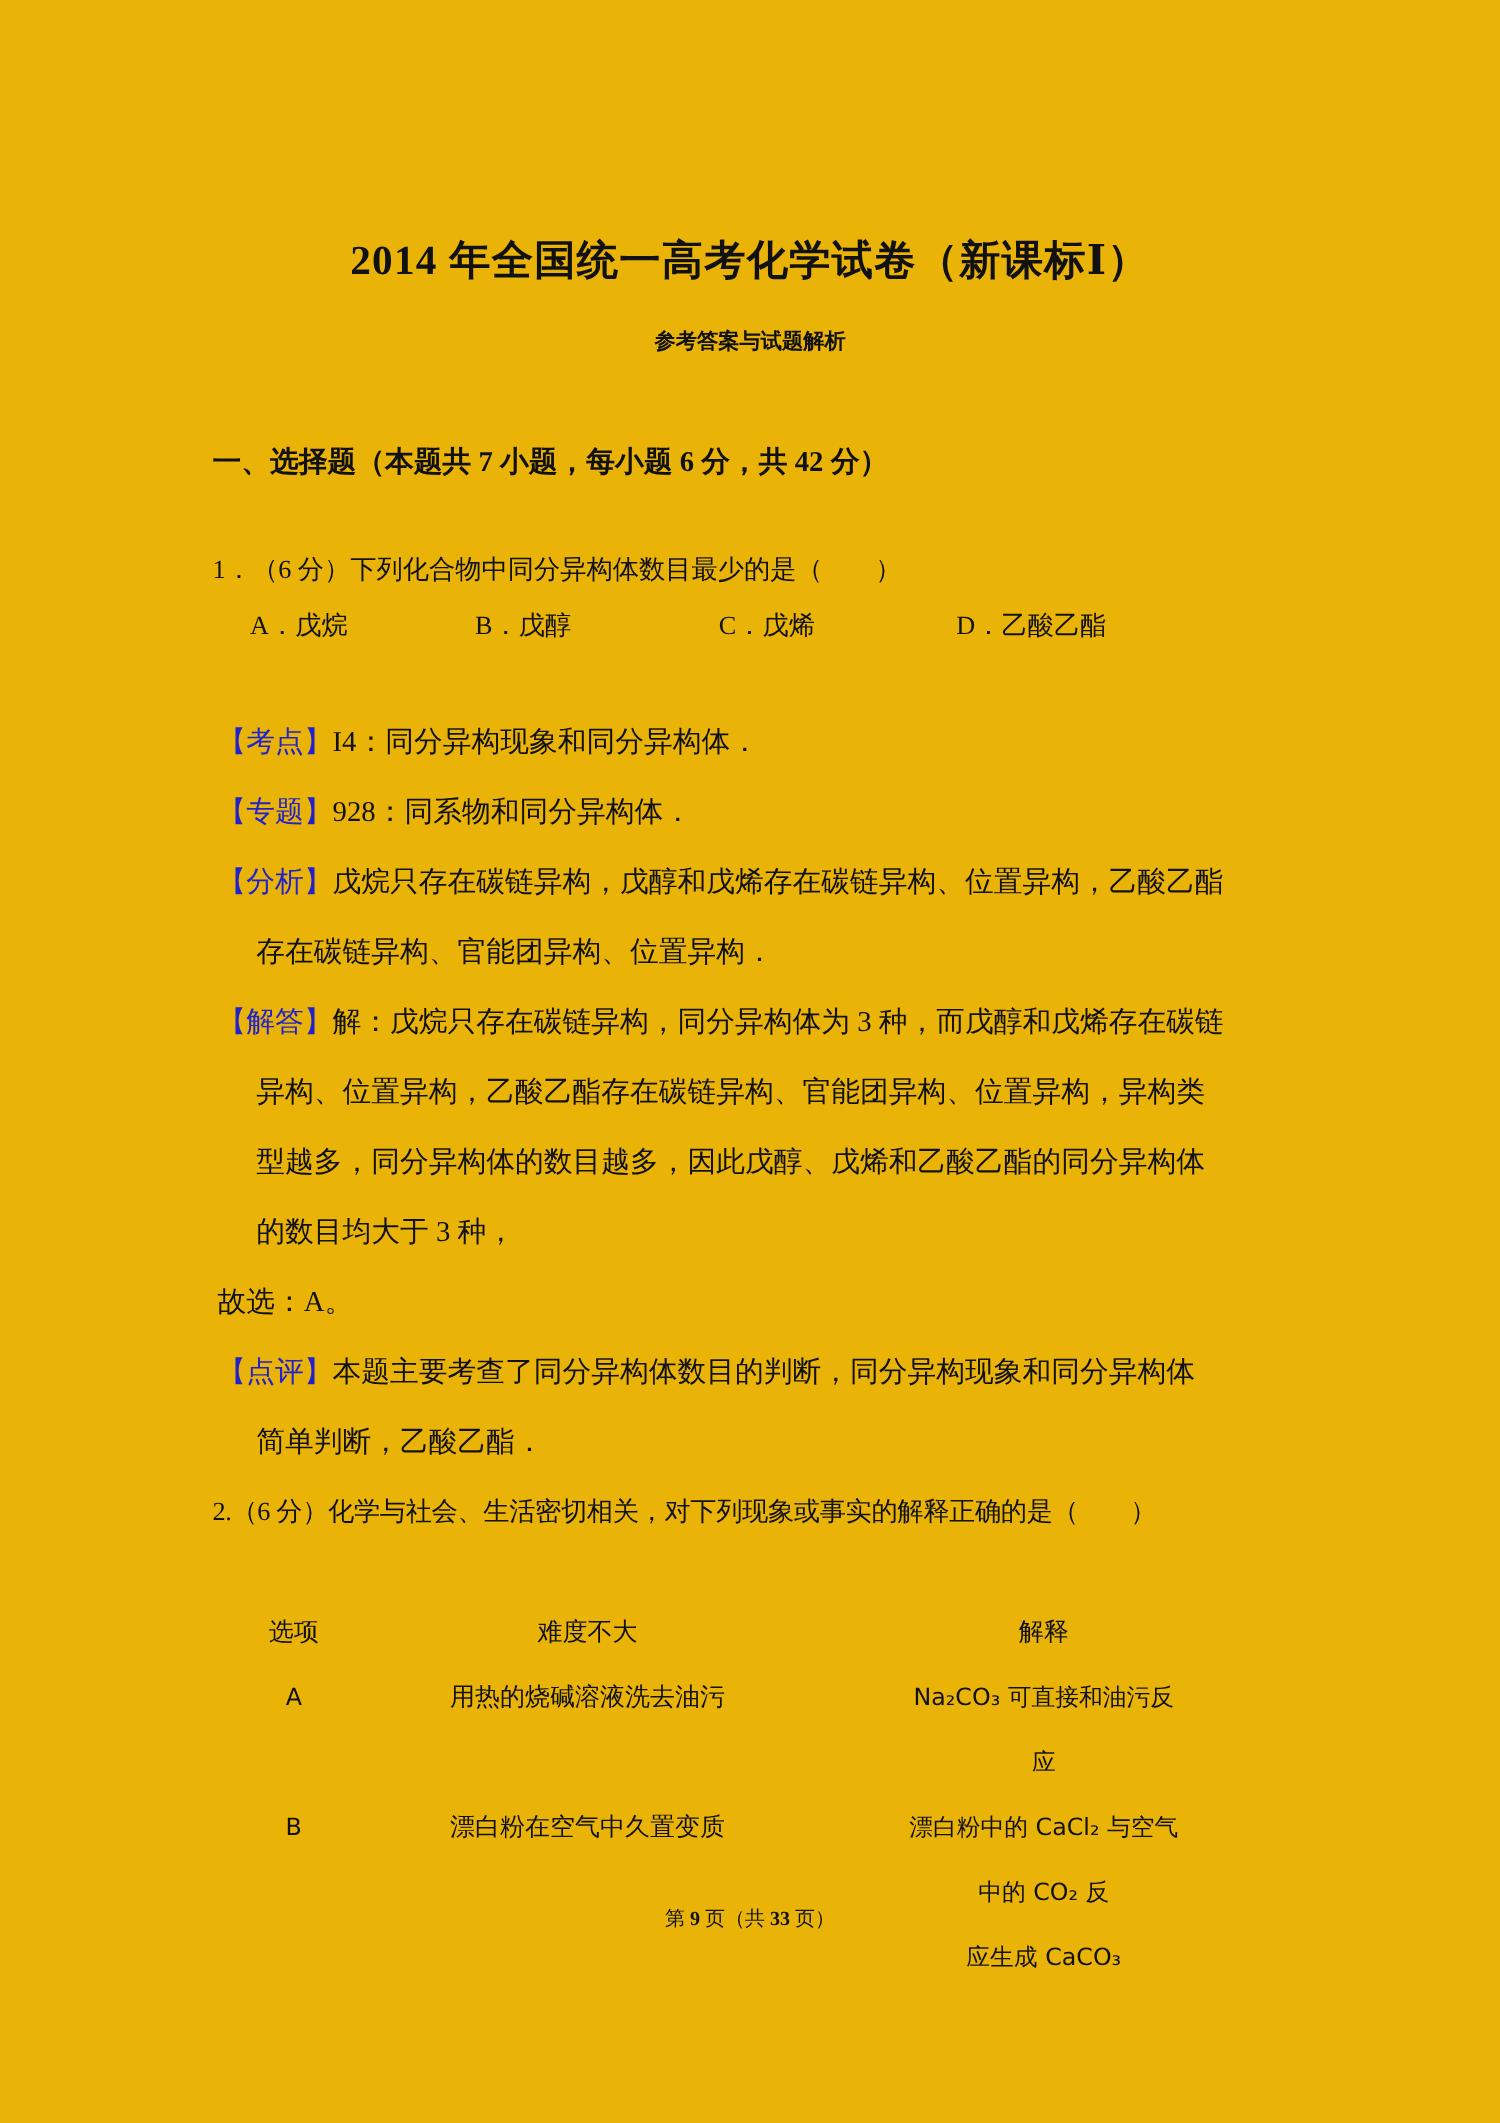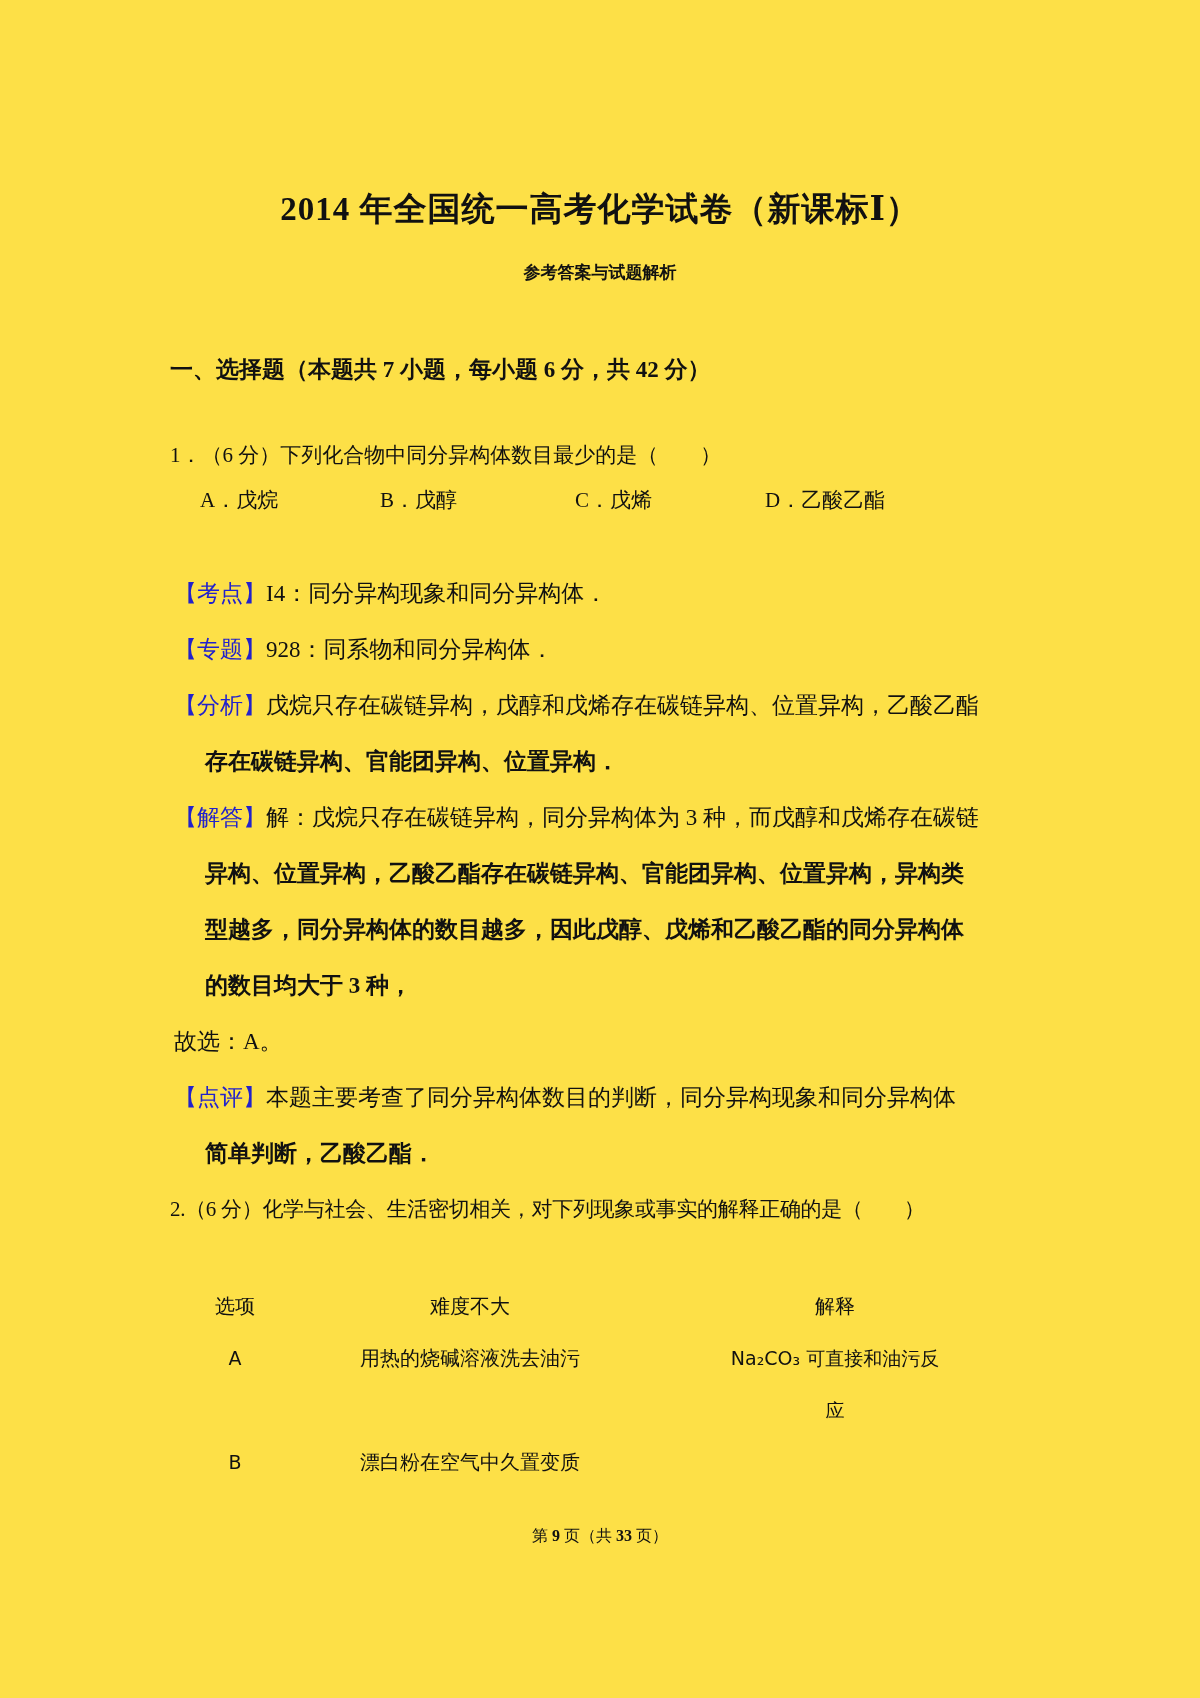--- a/index.html
+++ b/index.html
@@ -2,21 +2,21 @@
 <html style="--accent: #2222cc;"><head>
 <meta charset="utf-8">
 <style>
   :root { --accent: #2222cc; --ink: #111111; }
   * { box-sizing: border-box; }
   html, body { margin: 0; padding: 0; background: #ffffff; }
   .page {
     position: relative;
     width: 1200px;
     height: 1698px;
-    background: #fde047;
+    background: #eab308;
     color: var(--ink);
     font-family: "Liberation Serif", "DejaVu Serif", serif;
     overflow: hidden;
   }
   .content { padding: 186px 170px 0 170px; }
 
   .title {
     margin: 0;
     font-size: 33px;
     font-weight: 700;
@@ -52,21 +52,21 @@
     font-size: 21px;
     line-height: 28px;
   }
 
   .anno { margin-top: 54px; }
   .line {
     margin: 4px;
     font-size: 23px;
     line-height: 52px;
   }
-  .line.cont { padding-left: 31px; font-weight: bold; }
+  .line.cont { padding-left: 31px; }
   .blue { color: var(--accent); }
 
   .q2table {
     margin-top: 56px;
     width: 860px;
     font-size: 20px;
   }
   .tr { display: grid; grid-template-columns: 130px 340px 390px; }
   .td { text-align: center; line-height: 52px; vertical-align: top; }
   .td .tline { line-height: 52px; }
@@ -142,20 +142,25 @@
         <div class="td">用热的烧碱溶液洗去油污</div>
         <div class="td sans">
           <div class="tline">Na₂CO₃ 可直接和油污反</div>
           <div class="tline">应</div>
         </div>
       </div>
 
       <div class="tr">
         <div class="td sans">B</div>
         <div class="td">漂白粉在空气中久置变质</div>
+        <div class="td sans">
+          <div class="tline">漂白粉中的 CaCl₂ 与空气</div>
+          <div class="tline">中的 CO₂ 反</div>
+          <div class="tline">应生成 CaCO₃</div>
+        </div>
       </div>
     </div>
 
   </div>
 
   <div class="footer">
     <span>第 </span><b>9</b><span> 页（共 </span><b>33</b><span> 页）</span>
   </div>
 </div>
 

